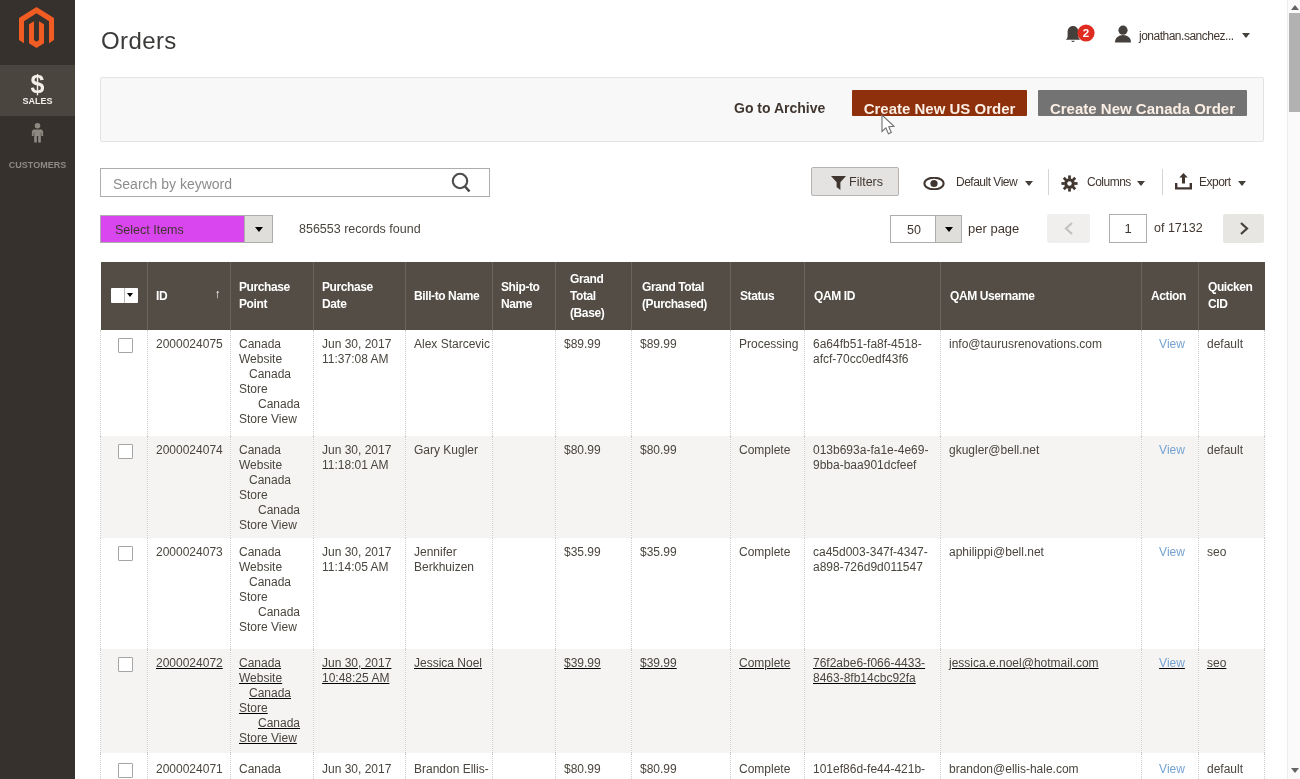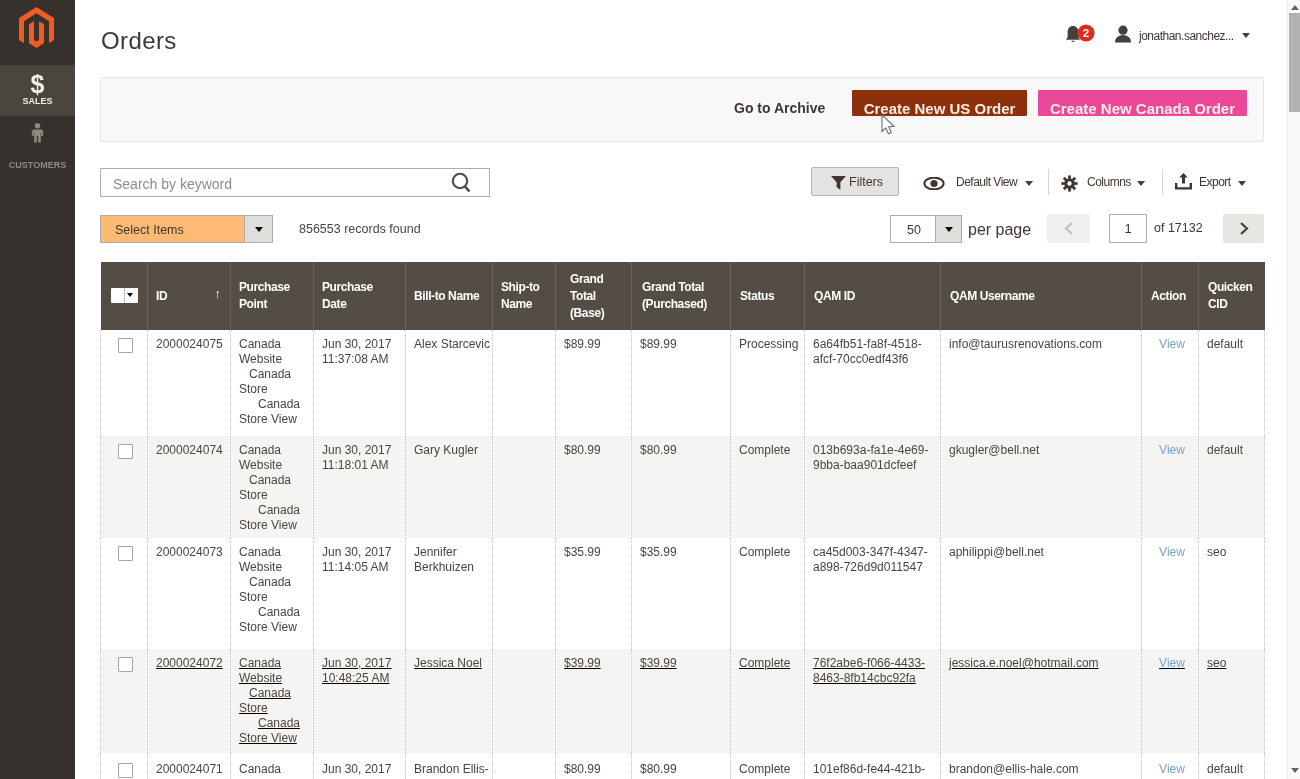--- a/index.html
+++ b/index.html
@@ -14,39 +14,39 @@
 #cust .lb{color:#8e8981;font-size:9px;font-weight:bold;margin-top:12px;}
 
 #title{position:absolute;left:101px;top:27px;font-size:24px;line-height:28px;letter-spacing:.4px;color:#3a3a38;}
 #userrow{position:absolute;left:1060px;top:24px;height:22px;}
 #uname{position:absolute;left:1139px;top:29px;font-size:12px;letter-spacing:-.5px;color:#41362f;}
 
 #panel{position:absolute;left:100px;top:77px;width:1164px;height:65px;background:#f8f8f8;border:1px solid #e3e3e3;border-radius:2px;}
 #archive{position:absolute;left:734px;top:100px;font-size:14px;font-weight:bold;color:#41362f;}
 .btn{position:absolute;top:90px;height:26px;color:#fbeee4;font-size:15px;font-weight:bold;text-align:center;line-height:38px;border-radius:1px;}
 #btnus{left:852px;width:175px;background:#8e300c;}
-#btnca{left:1038px;width:209px;background:#ec4899;}
+#btnca{left:1038px;width:209px;background:#737373;}
 
 #search{position:absolute;left:100px;top:168px;width:390px;height:29px;border:1px solid #adadad;background:#fff;}
 #search .ph{position:absolute;left:12px;top:7px;font-size:14px;color:#8c8c8c;}
 
 #filtersbtn{position:absolute;left:811px;top:167px;width:88px;height:29px;background:#e5e3e1;border:1px solid #b6b3b0;border-radius:2px;}
 #filtersbtn span{position:absolute;left:37px;top:7px;font-size:12.5px;color:#41362f;}
 .actlabel{position:absolute;top:175px;font-size:12px;letter-spacing:-.5px;color:#41362f;}
 .caret{position:absolute;width:0;height:0;border-left:4.5px solid transparent;border-right:4.5px solid transparent;border-top:5px solid #44403a;}
 .vsep{position:absolute;top:169px;width:1px;height:26px;background:#d6d4d2;}
 
-#selitems{position:absolute;left:100px;top:215px;width:173px;height:28px;border:1px solid #adadad;background:#fdba74;}
+#selitems{position:absolute;left:100px;top:215px;width:173px;height:28px;border:1px solid #adadad;background:#d946ef;}
 #selitems .txt{position:absolute;left:14px;top:7px;font-size:12.5px;color:#41362f;}
 #selitems .cbox{position:absolute;right:0;top:0;width:28px;height:26px;background:#e0deda;border-left:1px solid #adadad;}
 #records{position:absolute;left:299px;top:222px;font-size:12.5px;color:#4a453e;}
 #ppsel{position:absolute;left:890px;top:215px;width:72px;height:28px;border:1px solid #adadad;background:#fff;}
 #ppsel .txt{position:absolute;left:16px;top:7px;font-size:12.5px;color:#41362f;}
 #ppsel .cbox{position:absolute;right:0;top:0;width:26px;height:26px;background:#e0deda;border-left:1px solid #adadad;}
-#perpage{position:absolute;left:968px;top:221px;font-size:16px;color:#41362f;}
+#perpage{position:absolute;left:968px;top:221px;font-size:13px;color:#41362f;}
 #prevbtn{position:absolute;left:1047px;top:214px;width:43px;height:29px;background:#f1efed;border-radius:2px;}
 #pageinput{position:absolute;left:1109px;top:214px;width:38px;height:29px;border:1px solid #adadad;background:#fff;font-size:13px;color:#41362f;text-align:center;line-height:27px;}
 #oftotal{position:absolute;left:1154px;top:221px;font-size:12.5px;color:#41362f;}
 #nextbtn{position:absolute;left:1223px;top:214px;width:41px;height:29px;background:#e8e6e3;border-radius:2px;}
 
 #grid{position:absolute;left:100px;top:262px;width:1164px;border-collapse:collapse;table-layout:fixed;}
 #grid th{background:#544d45;color:#fff;font-size:12px;letter-spacing:-.4px;font-weight:bold;text-align:left;vertical-align:middle;line-height:17px;height:68px;padding:0 4px 0 8px;border-left:1px solid #6b645c;position:relative;}
 #grid th:first-child{border-left:none;}
 #grid td{vertical-align:top;font-size:12px;color:#4a453e;line-height:15px;padding:7px 4px 0 8px;border-left:1px dotted #ccc;position:relative;}
 #grid td:first-child{border-left:1px dotted #ccc;}

